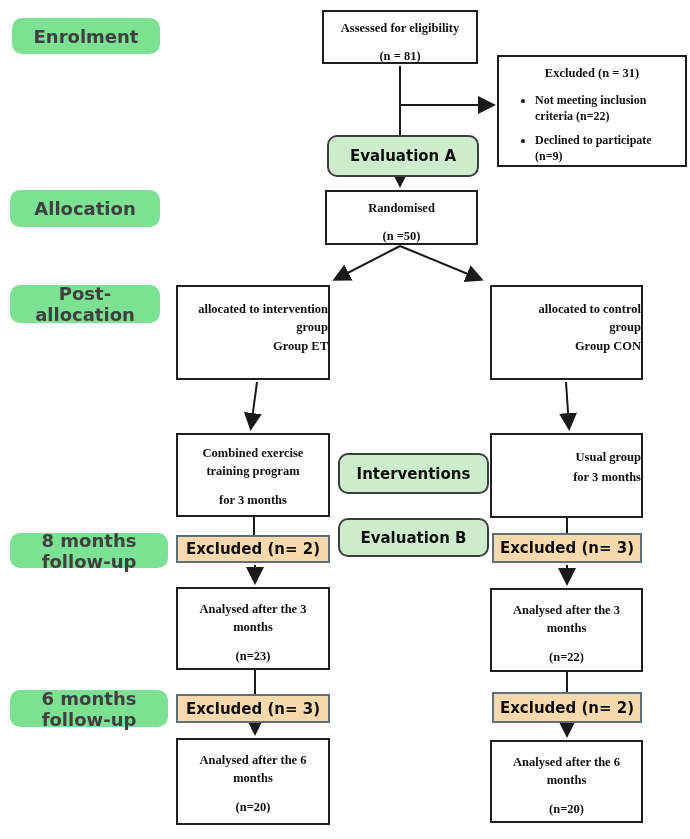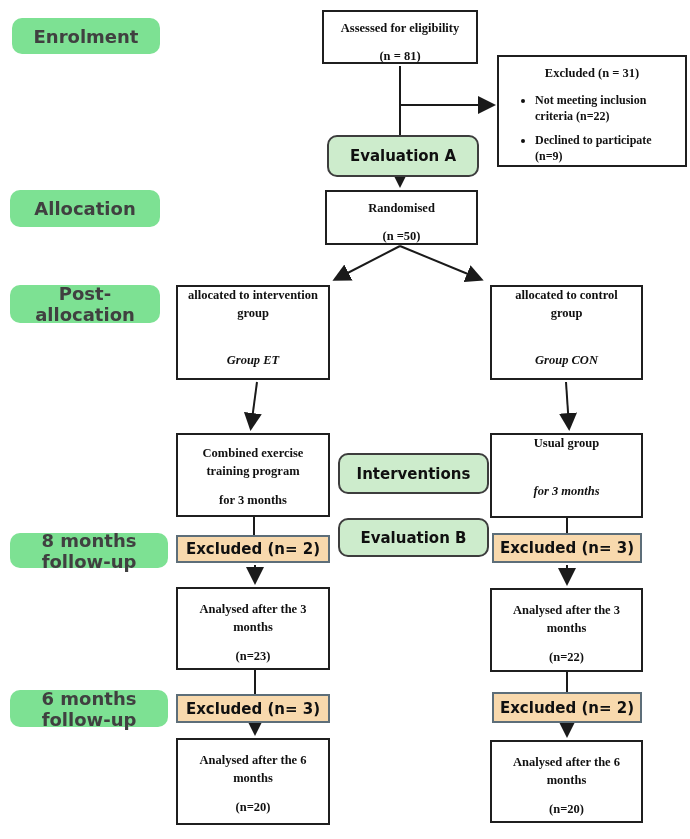--- a/index.html
+++ b/index.html
@@ -11,22 +11,22 @@
          font-family:"DejaVu Sans",sans-serif;font-weight:bold;font-size:18px;color:#404040;}
   .eval{position:absolute;z-index:2;background:#cdeccc;border:2px solid #3d3d3d;border-radius:10px;
         display:flex;align-items:center;justify-content:center;text-align:center;
         font-family:"DejaVu Sans",sans-serif;font-weight:bold;font-size:15px;color:#101010;}
   .node{position:absolute;z-index:2;background:#ffffff;border:2px solid #1f1f1f;box-sizing:border-box;
         display:flex;flex-direction:column;align-items:center;text-align:center;
         font-weight:bold;font-size:12.5px;line-height:1.4;color:#111111;}
   .excl{position:absolute;z-index:2;background:#f8d9ad;border:2px solid #5d6e79;box-sizing:border-box;
         display:flex;align-items:center;justify-content:center;text-align:center;
         font-family:"DejaVu Sans",sans-serif;font-weight:bold;font-size:15px;color:#101010;}
-  .pt8{padding-top:8px;} .pt10{padding-top:10px;} .pt12{padding-top:12px;} .pt14{padding-top:0;}
-  .gap10{margin-top:10px;} .gap12{margin-top:12px;} .gap14{margin-top:30px;font-style:italic;}
+  .pt8{padding-top:8px;} .pt10{padding-top:10px;} .pt12{padding-top:12px;} .pt14{padding-top:14px;align-items:flex-end;}
+  .gap10{margin-top:10px;} .gap12{margin-top:12px;} .gap14{margin-top:2px;}
   .node .xtitle{margin-top:8px;font-size:12.5px;}
   .node ul{margin:9px 0 0;padding:0 24px 0 36px;text-align:left;font-size:12px;line-height:1.35;}
   .node ul li{margin-bottom:8px;}
 </style>
 </head>
 <body>
 
 <div class="canvas">
 
   <svg class="wires" width="690" height="839" viewBox="0 0 690 839">

